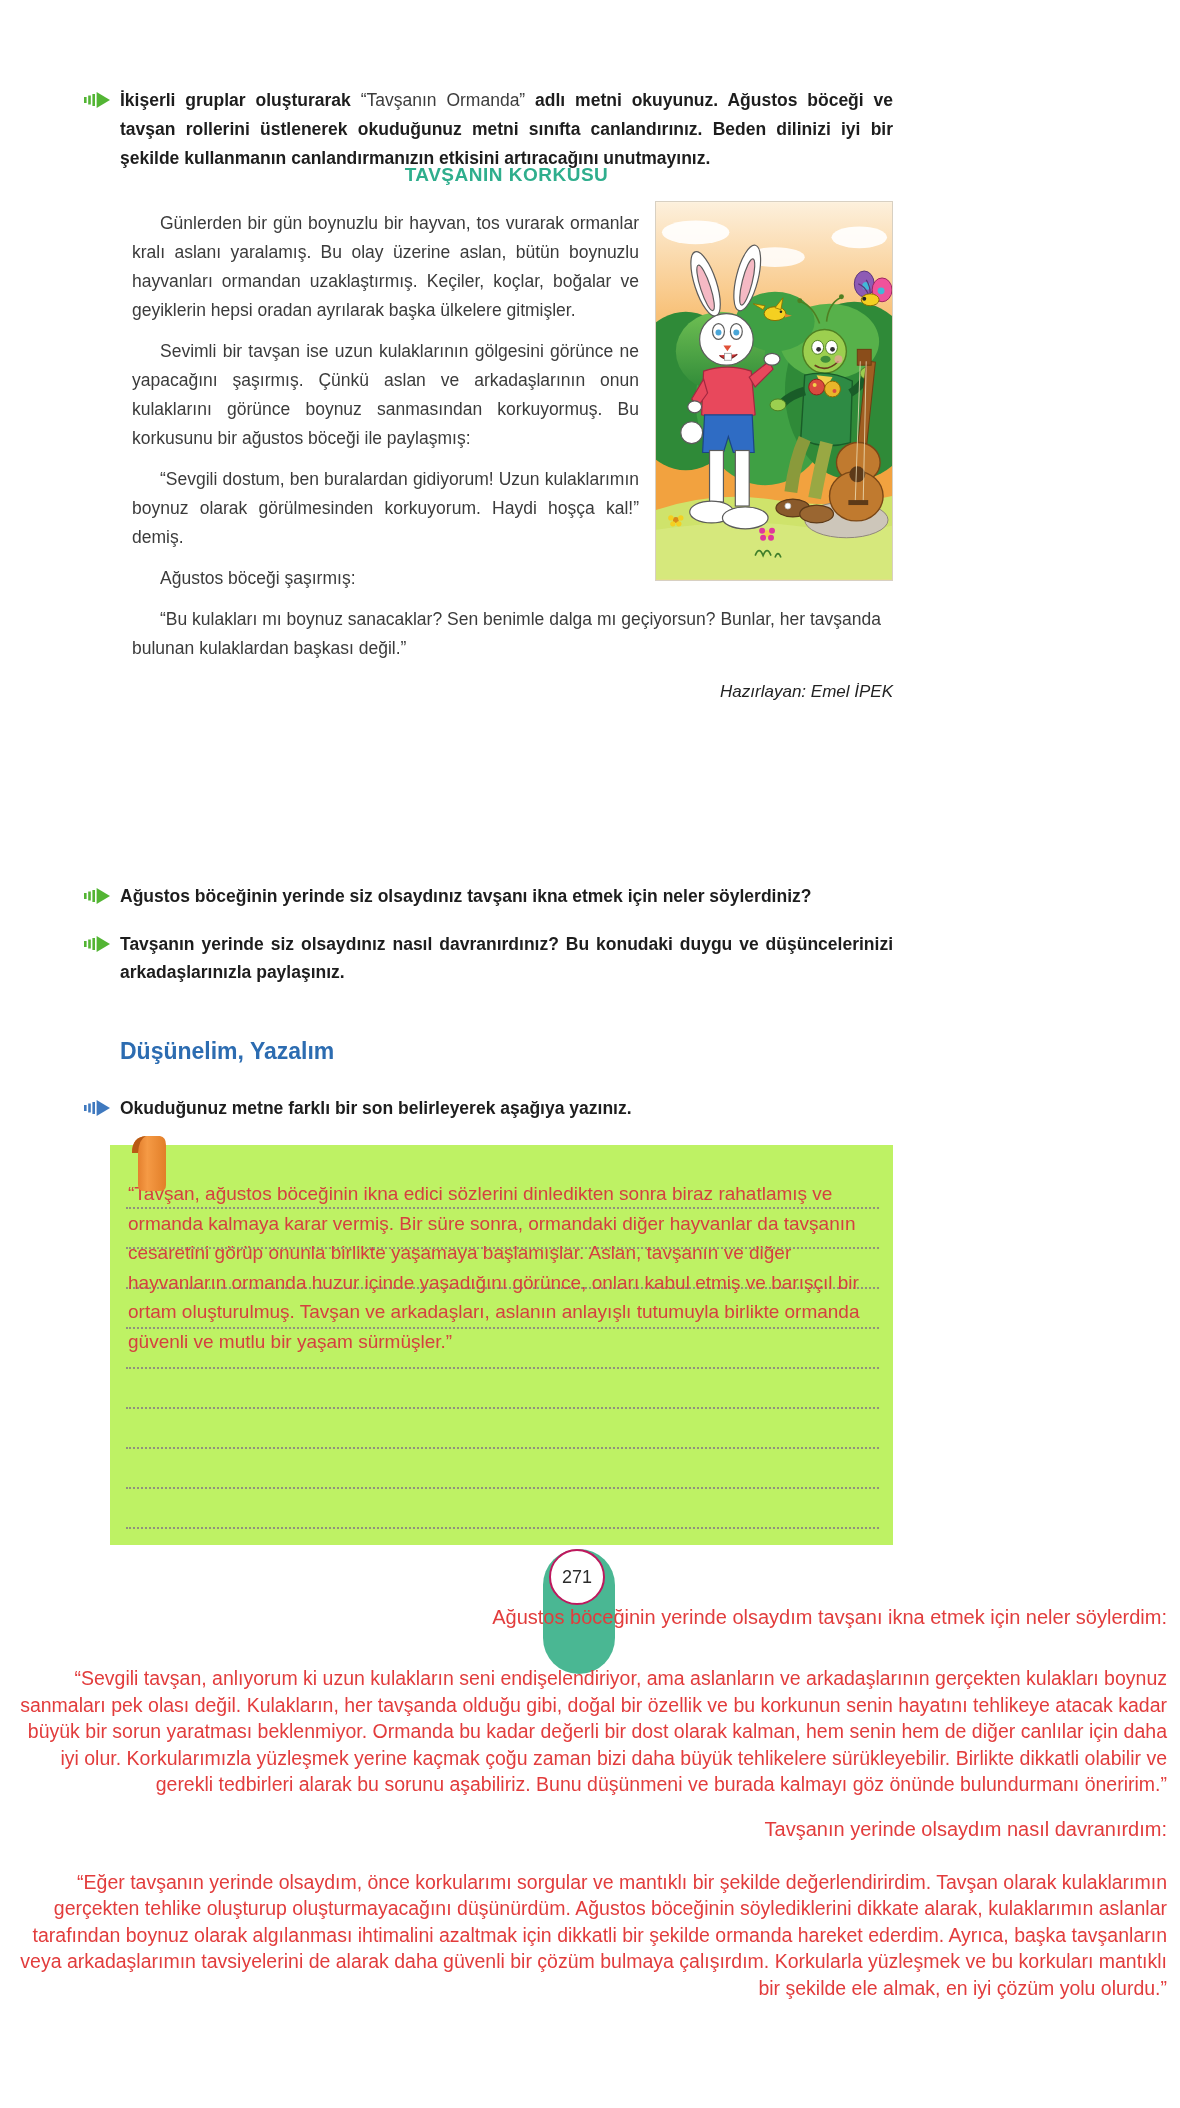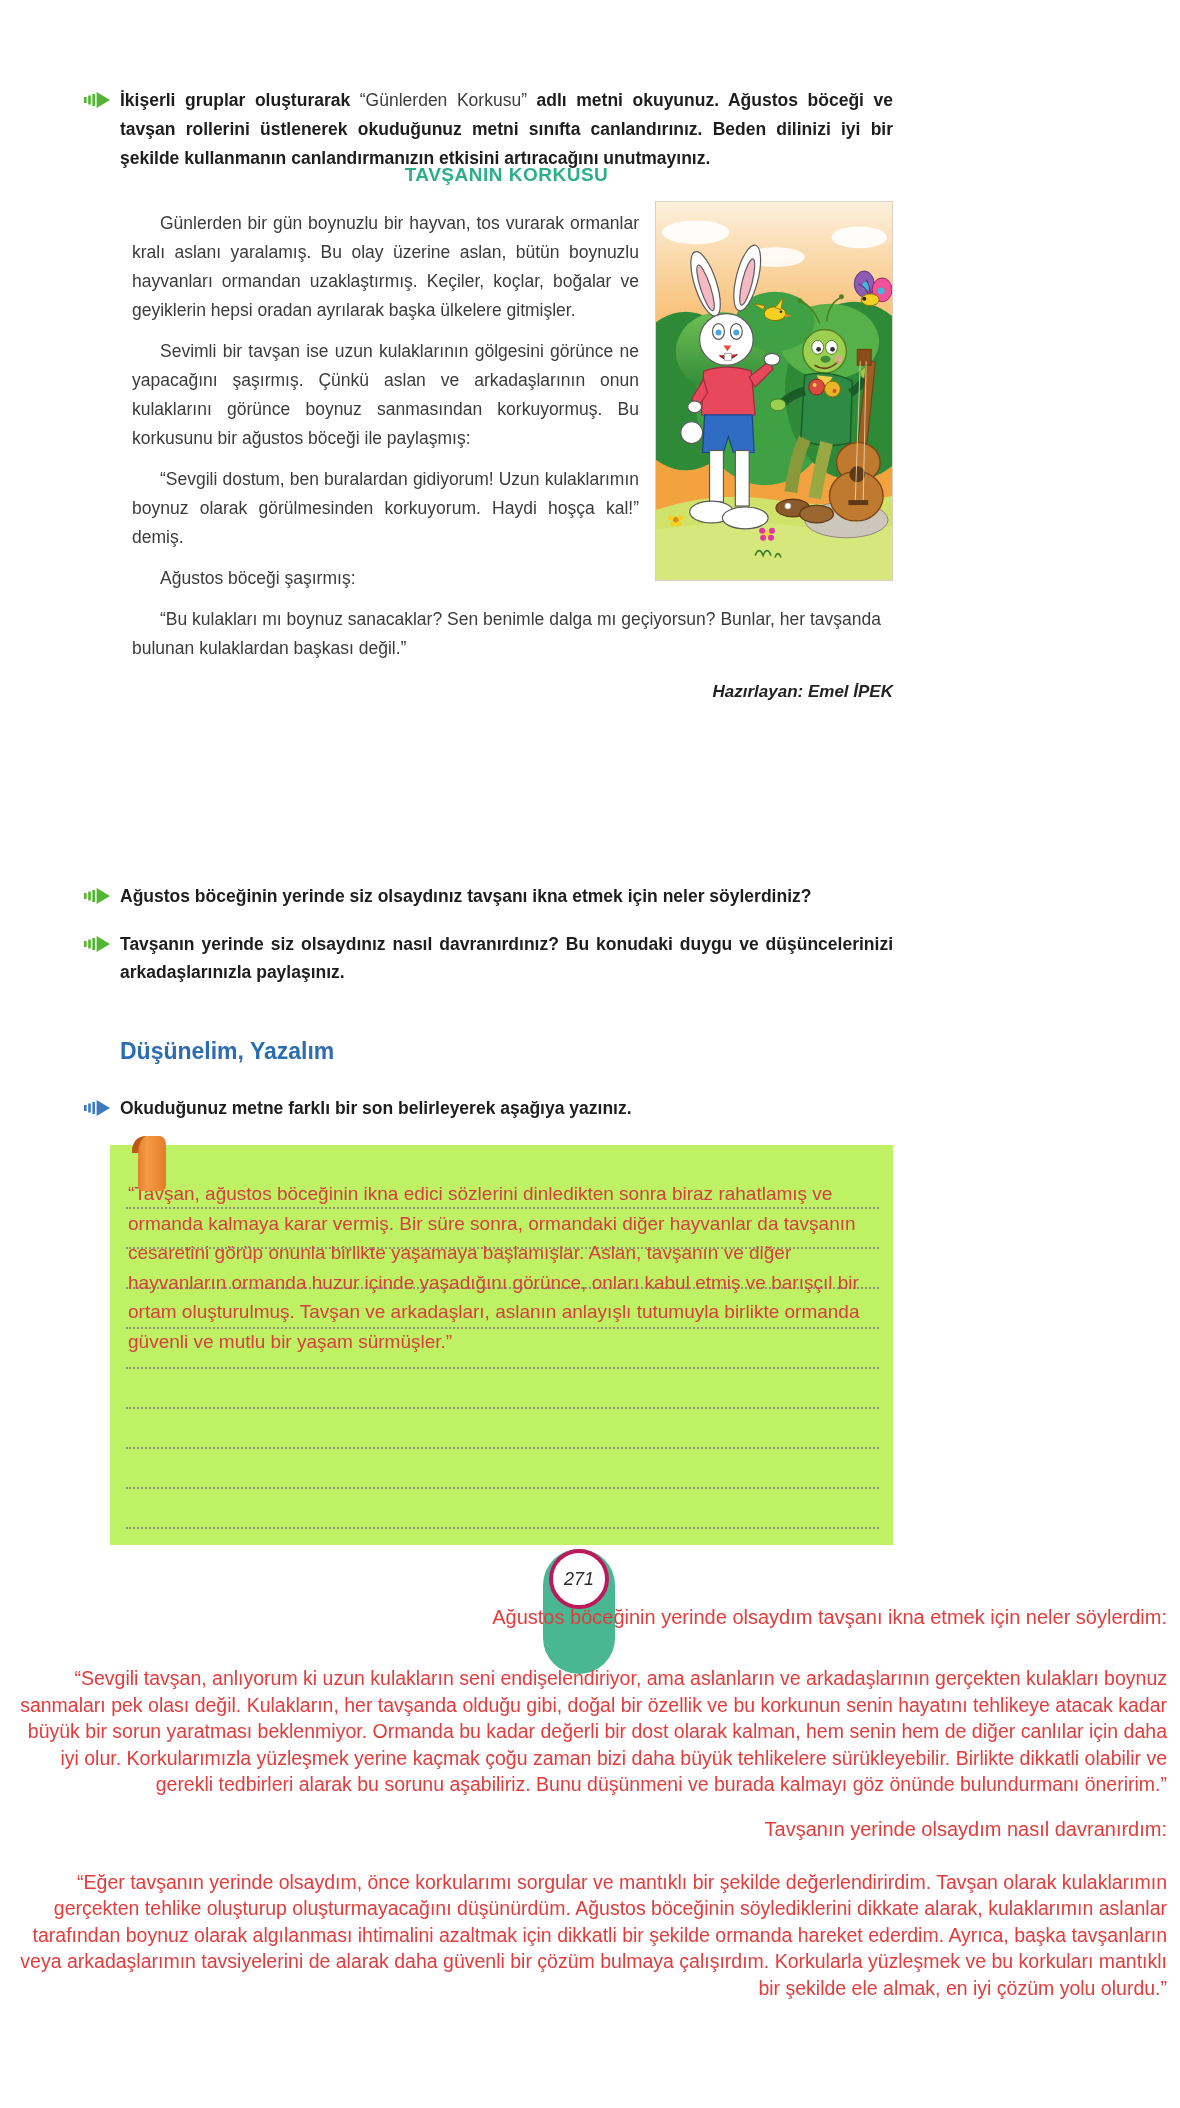--- a/index.html
+++ b/index.html
@@ -29,21 +29,21 @@
     position:absolute;left:120px;top:197px;width:773px;
     font-size:17.5px;line-height:29px;color:#3b3b3b;text-align:justify;
   }
   .story p{margin:12px;text-indent:28px;}
   .illus-wrap{
     float:right;width:238px;height:380px;margin:4px 0 6px 16px;
     border:1px solid #d8d0c2;box-sizing:border-box;background:#fdf3e3;
   }
   .illus-wrap svg{display:block;width:100%;height:100%;}
   .credit{
-    margin-top:14px;text-align:right;font-weight:bold;font-style:italic;
+    margin-top:14px;text-align:right;font-weight:normal;font-style:italic;
     font-size:17px;color:#222;text-indent:0 !important;
   }
   
   .question{
     position:absolute;left:120px;width:773px;
     font-size:17.5px;line-height:28px;font-weight:bold;color:#1d1d1d;text-align:justify;
   }
   .q1{top:882px;}
   .q2{top:930px;}
   
@@ -70,23 +70,23 @@
   }
   .ribbon{position:absolute;left:130px;top:1131px;width:38px;height:60px;}
   .ribbon svg{display:block;width:100%;height:100%;}
   
   .pill{
     position:absolute;left:543px;top:1549px;width:72px;height:125px;
     background:#4ab793;border-radius:36px;
   }
   .pill-circle{
     position:absolute;left:549px;top:1549px;width:52px;height:52px;
-    background:#ffffff;border:4px solid #be185d;border-radius:50%;
+    background:#ffffff;border:2px solid #be185d;border-radius:50%;
     display:flex;align-items:center;justify-content:center;
-    font-size:18px;color:#2b2b2b;z-index:2;font-style:italic;
+    font-size:18px;color:#2b2b2b;z-index:2;
   }
   
   .answers{
     position:absolute;left:15px;top:1604px;width:1152px;
     color:#e23c3c;font-size:19.5px;line-height:26.5px;z-index:3;text-align:right;
   }
   .answers h3{
     margin:0 0 34px 0;font-size:20px;line-height:27px;font-weight:normal;color:#e23c3c;
   }
   .answers h3.second{margin:18px 0 26px 0;}
@@ -101,21 +101,21 @@
     <svg viewBox="0 0 26 16">
         <g fill="#53b534">
           <rect x="0" y="5" width="2.6" height="6"></rect>
           <rect x="4.2" y="3.5" width="2.6" height="9"></rect>
           <rect x="8.4" y="2" width="2.6" height="12"></rect>
           <polygon points="12.6,0 26,8 12.6,16"></polygon>
         </g>
       </svg>
   </span>
 
-  <div class="instr-top"><span>İkişerli gruplar oluşturarak </span><span class="quote">“Günlerden Korkusu” </span><span>adlı metni okuyunuz. Ağustos böceği ve tavşan rollerini üstlenerek okuduğunuz metni sınıfta canlandırınız. Beden dilinizi iyi bir şekilde kullanmanın canlandırmanızın etkisini artıracağını unutmayınız.</span></div>
+  <div class="instr-top"><span>İkişerli gruplar oluşturarak </span><span class="quote">“Tavşanın Ormanda” </span><span>adlı metni okuyunuz. Ağustos böceği ve tavşan rollerini üstlenerek okuduğunuz metni sınıfta canlandırınız. Beden dilinizi iyi bir şekilde kullanmanın canlandırmanızın etkisini artıracağını unutmayınız.</span></div>
 
   <div class="story-title">TAVŞANIN KORKUSU</div>
 
   <div class="story">
     <div class="illus-wrap">
       <svg viewBox="0 0 238 380">
         <defs>
           <linearGradient id="sky" x1="0" y1="0" x2="0" y2="1">
             <stop offset="0" stop-color="#fdf0dc"></stop>
               <stop offset="0.3" stop-color="#f8c178"></stop>

